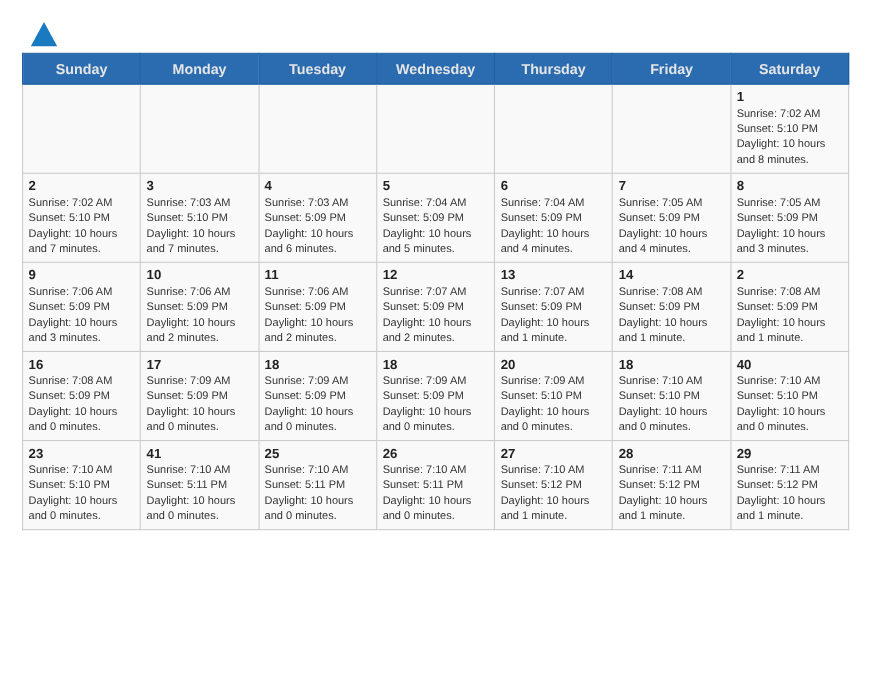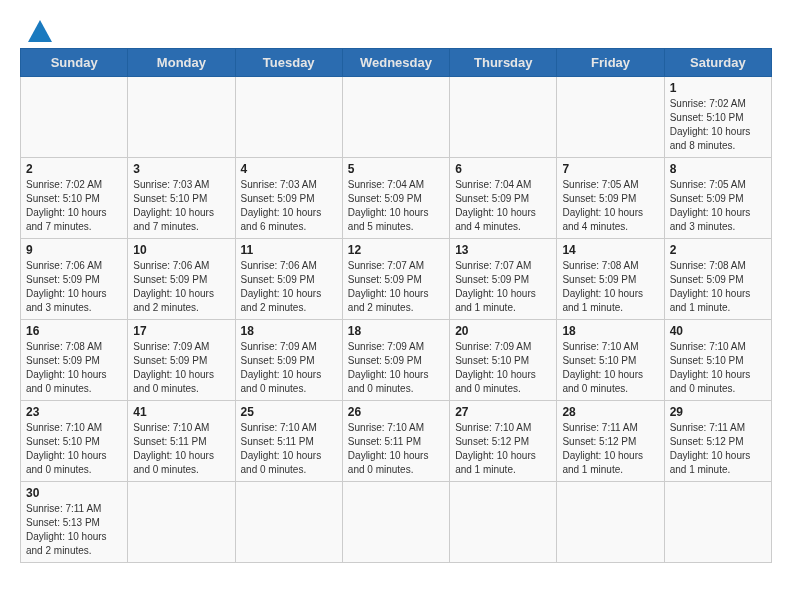--- a/index.html
+++ b/index.html
@@ -315,29 +315,14 @@
 and 1 minute.</div>
         </td>
         <td>
           <span class="day-number">29</span>
           <div class="day-info" style="white-space: pre-line;">Sunrise: 7:11 AM
 Sunset: 5:12 PM
 Daylight: 10 hours
 and 1 minute.</div>
         </td>
       </tr>
-      <tr>
-        <td>
-          <span class="day-number">30</span>
-          <div class="day-info" style="white-space: pre-line;">Sunrise: 7:11 AM
-Sunset: 5:13 PM
-Daylight: 10 hours
-and 2 minutes.</div>
-        </td>
-        <td class="empty-cell"></td>
-        <td class="empty-cell"></td>
-        <td class="empty-cell"></td>
-        <td class="empty-cell"></td>
-        <td class="empty-cell"></td>
-        <td class="empty-cell"></td>
-      </tr>
     </tbody>
 </table>
 
 </body></html>

